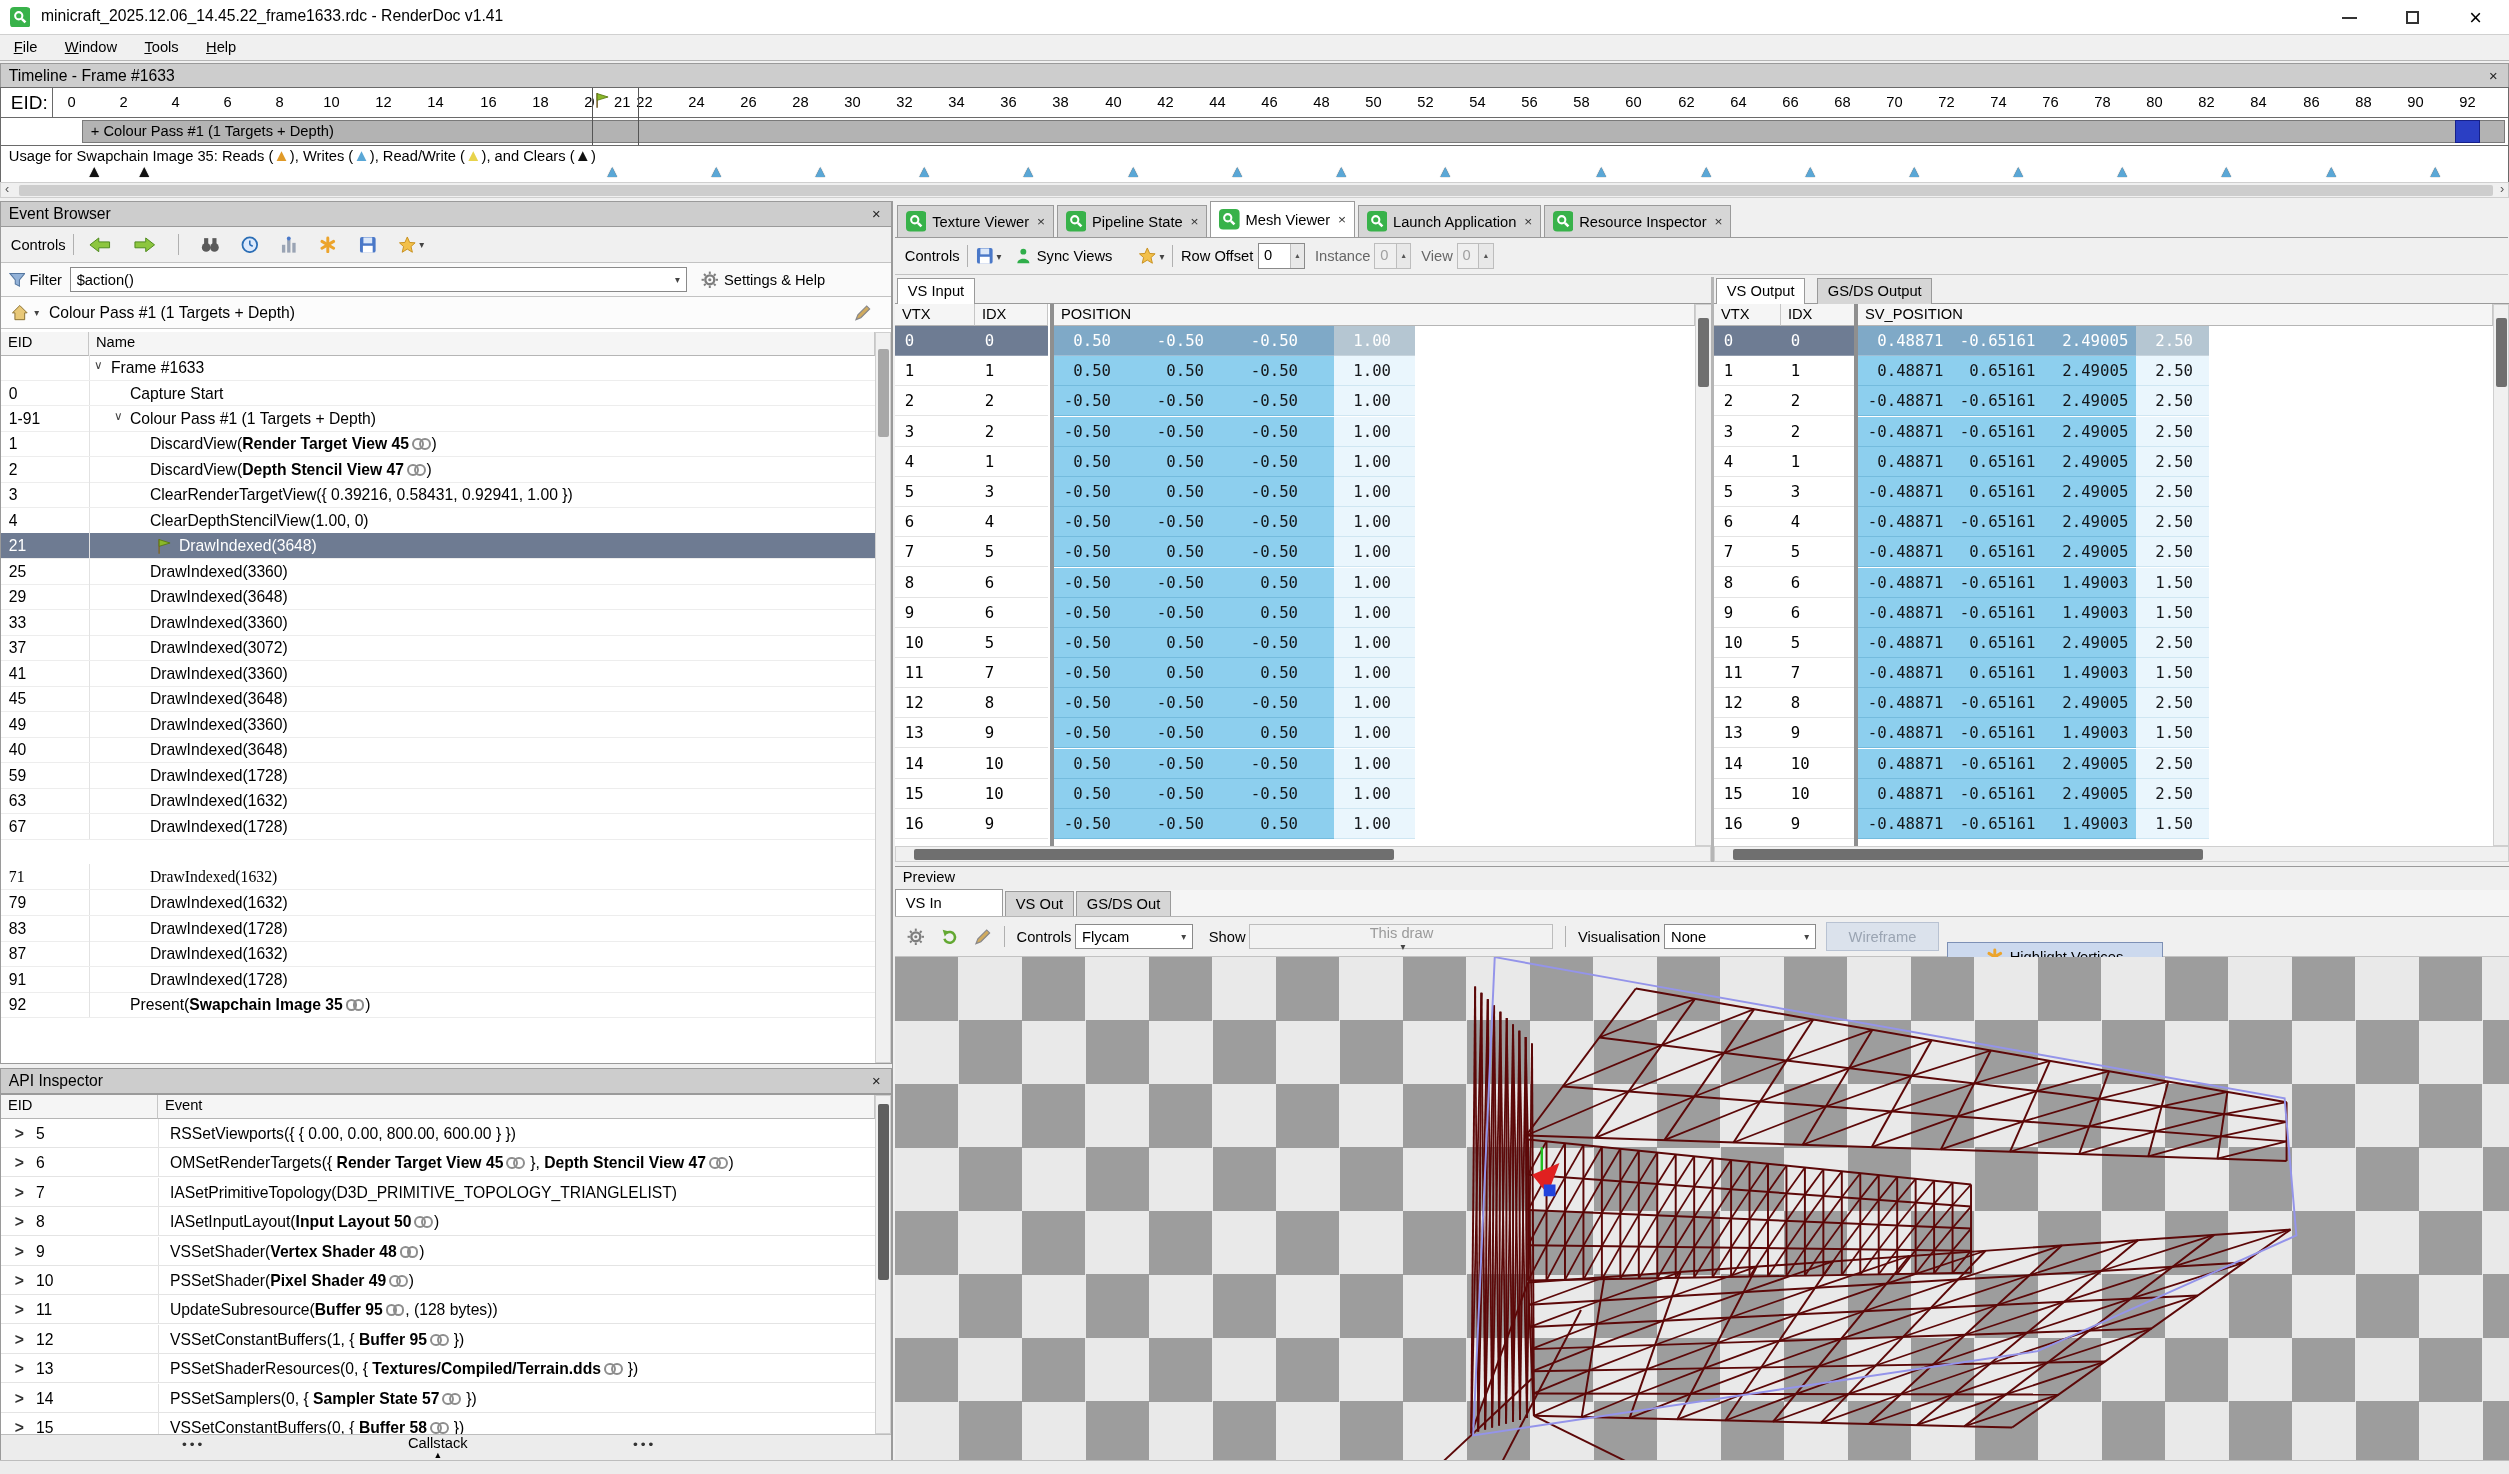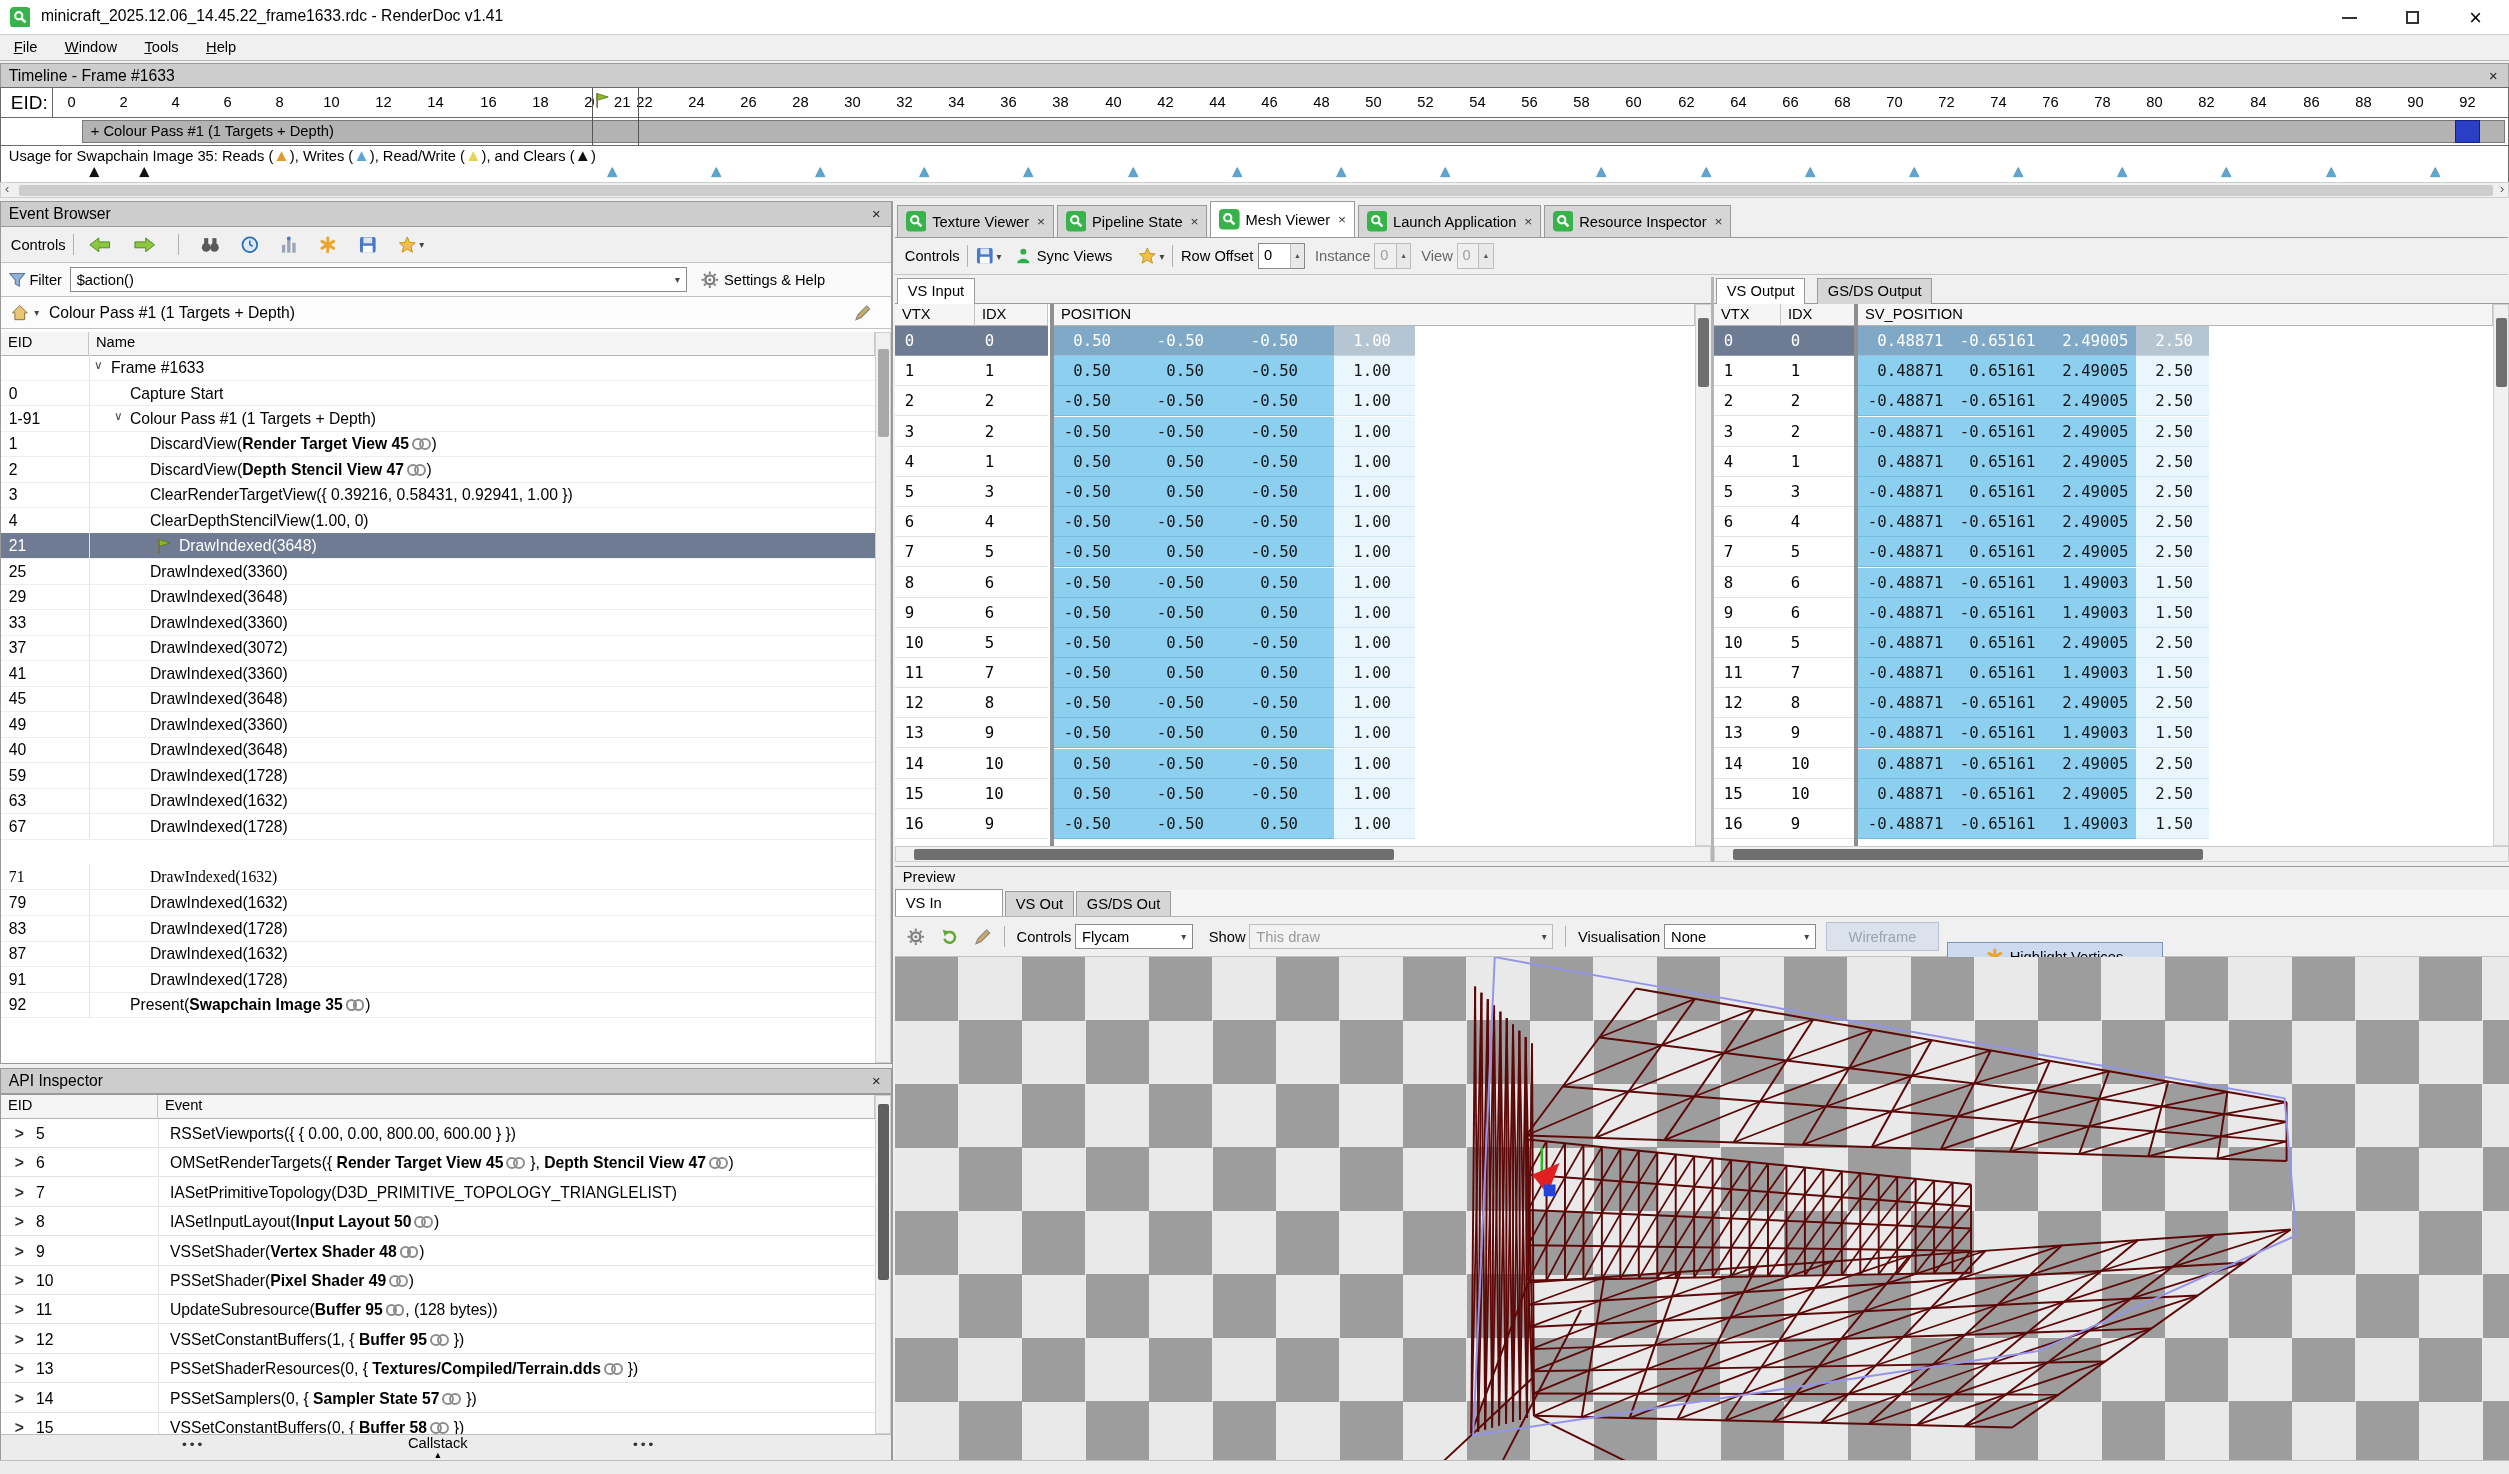--- a/index.html
+++ b/index.html
@@ -7,21 +7,21 @@
     font-family:"Liberation Sans", sans-serif; color:#000; }
   .abs { position:absolute; }
   .bar-title { background:#cdcdcd; border:1px solid #9a9a9a; font-size:15.7px; line-height:23.5px; padding-left:7.8px; }
   .panel { background:#fff; border:1px solid #9a9a9a; }
   .closex { position:absolute; right:5.9px; top:1px; font-size:14.7px; color:#222; width:17.6px; text-align:center; cursor:default; }
   .toolrow { background:#f0f0f0; border-bottom:1px solid #c2c2c2; display:flex; align-items:center; }
   .sep { width:1px; height:21.6px; background:#b0b0b0; margin:0 7.8px; }
   .icon { display:inline-flex; align-items:center; justify-content:center; }
   .ddarrow { font-size:9.8px; color:#444; margin-left:2.9px; }
   .combo { background:#fff; border:1px solid #8a8a8a; font-size:14.7px; display:flex; align-items:center; padding:0 5.9px; justify-content:space-between; }
-  .combo.disabled { background:#f2f2f2; color:#9a9a9a; border-color:#bdbdbd; }
+  .combo.disabled { background:#f2f2f2; color:#9a9a9a; border-color:#bdbdbd;flex-direction:column; }
   .chain { display:inline-block; width:16.7px; height:10.8px; margin:0 2.9px; position:relative; top:0px; }
   .chain::before,.chain::after { content:""; position:absolute; top:0; width:7.8px; height:7.8px; border:2px solid #8d8d8d; border-radius:50%; background:transparent; }
   .chain::before { left:0; } .chain::after { left:6.9px; }
   .ebrow { position:absolute; left:0; width:874px; height:25.5px; line-height:25.5px; font-size:15.7px; white-space:nowrap; overflow:hidden; }
   .ebrow .eid { position:absolute; left:7.8px; top:0; }
   .ebrow .nm { position:absolute; top:0; }
   .ebrow.sel { background:#6e7b92; color:#fff; }
   .ebrow b { font-weight:bold; }
   .gridline { border-bottom:1px solid #ededed; }
   .apirow { position:absolute; left:0; width:874px; height:29px; line-height:29px; font-size:15.7px; white-space:nowrap; overflow:hidden; border-bottom:1px solid #e4e4e4; }

